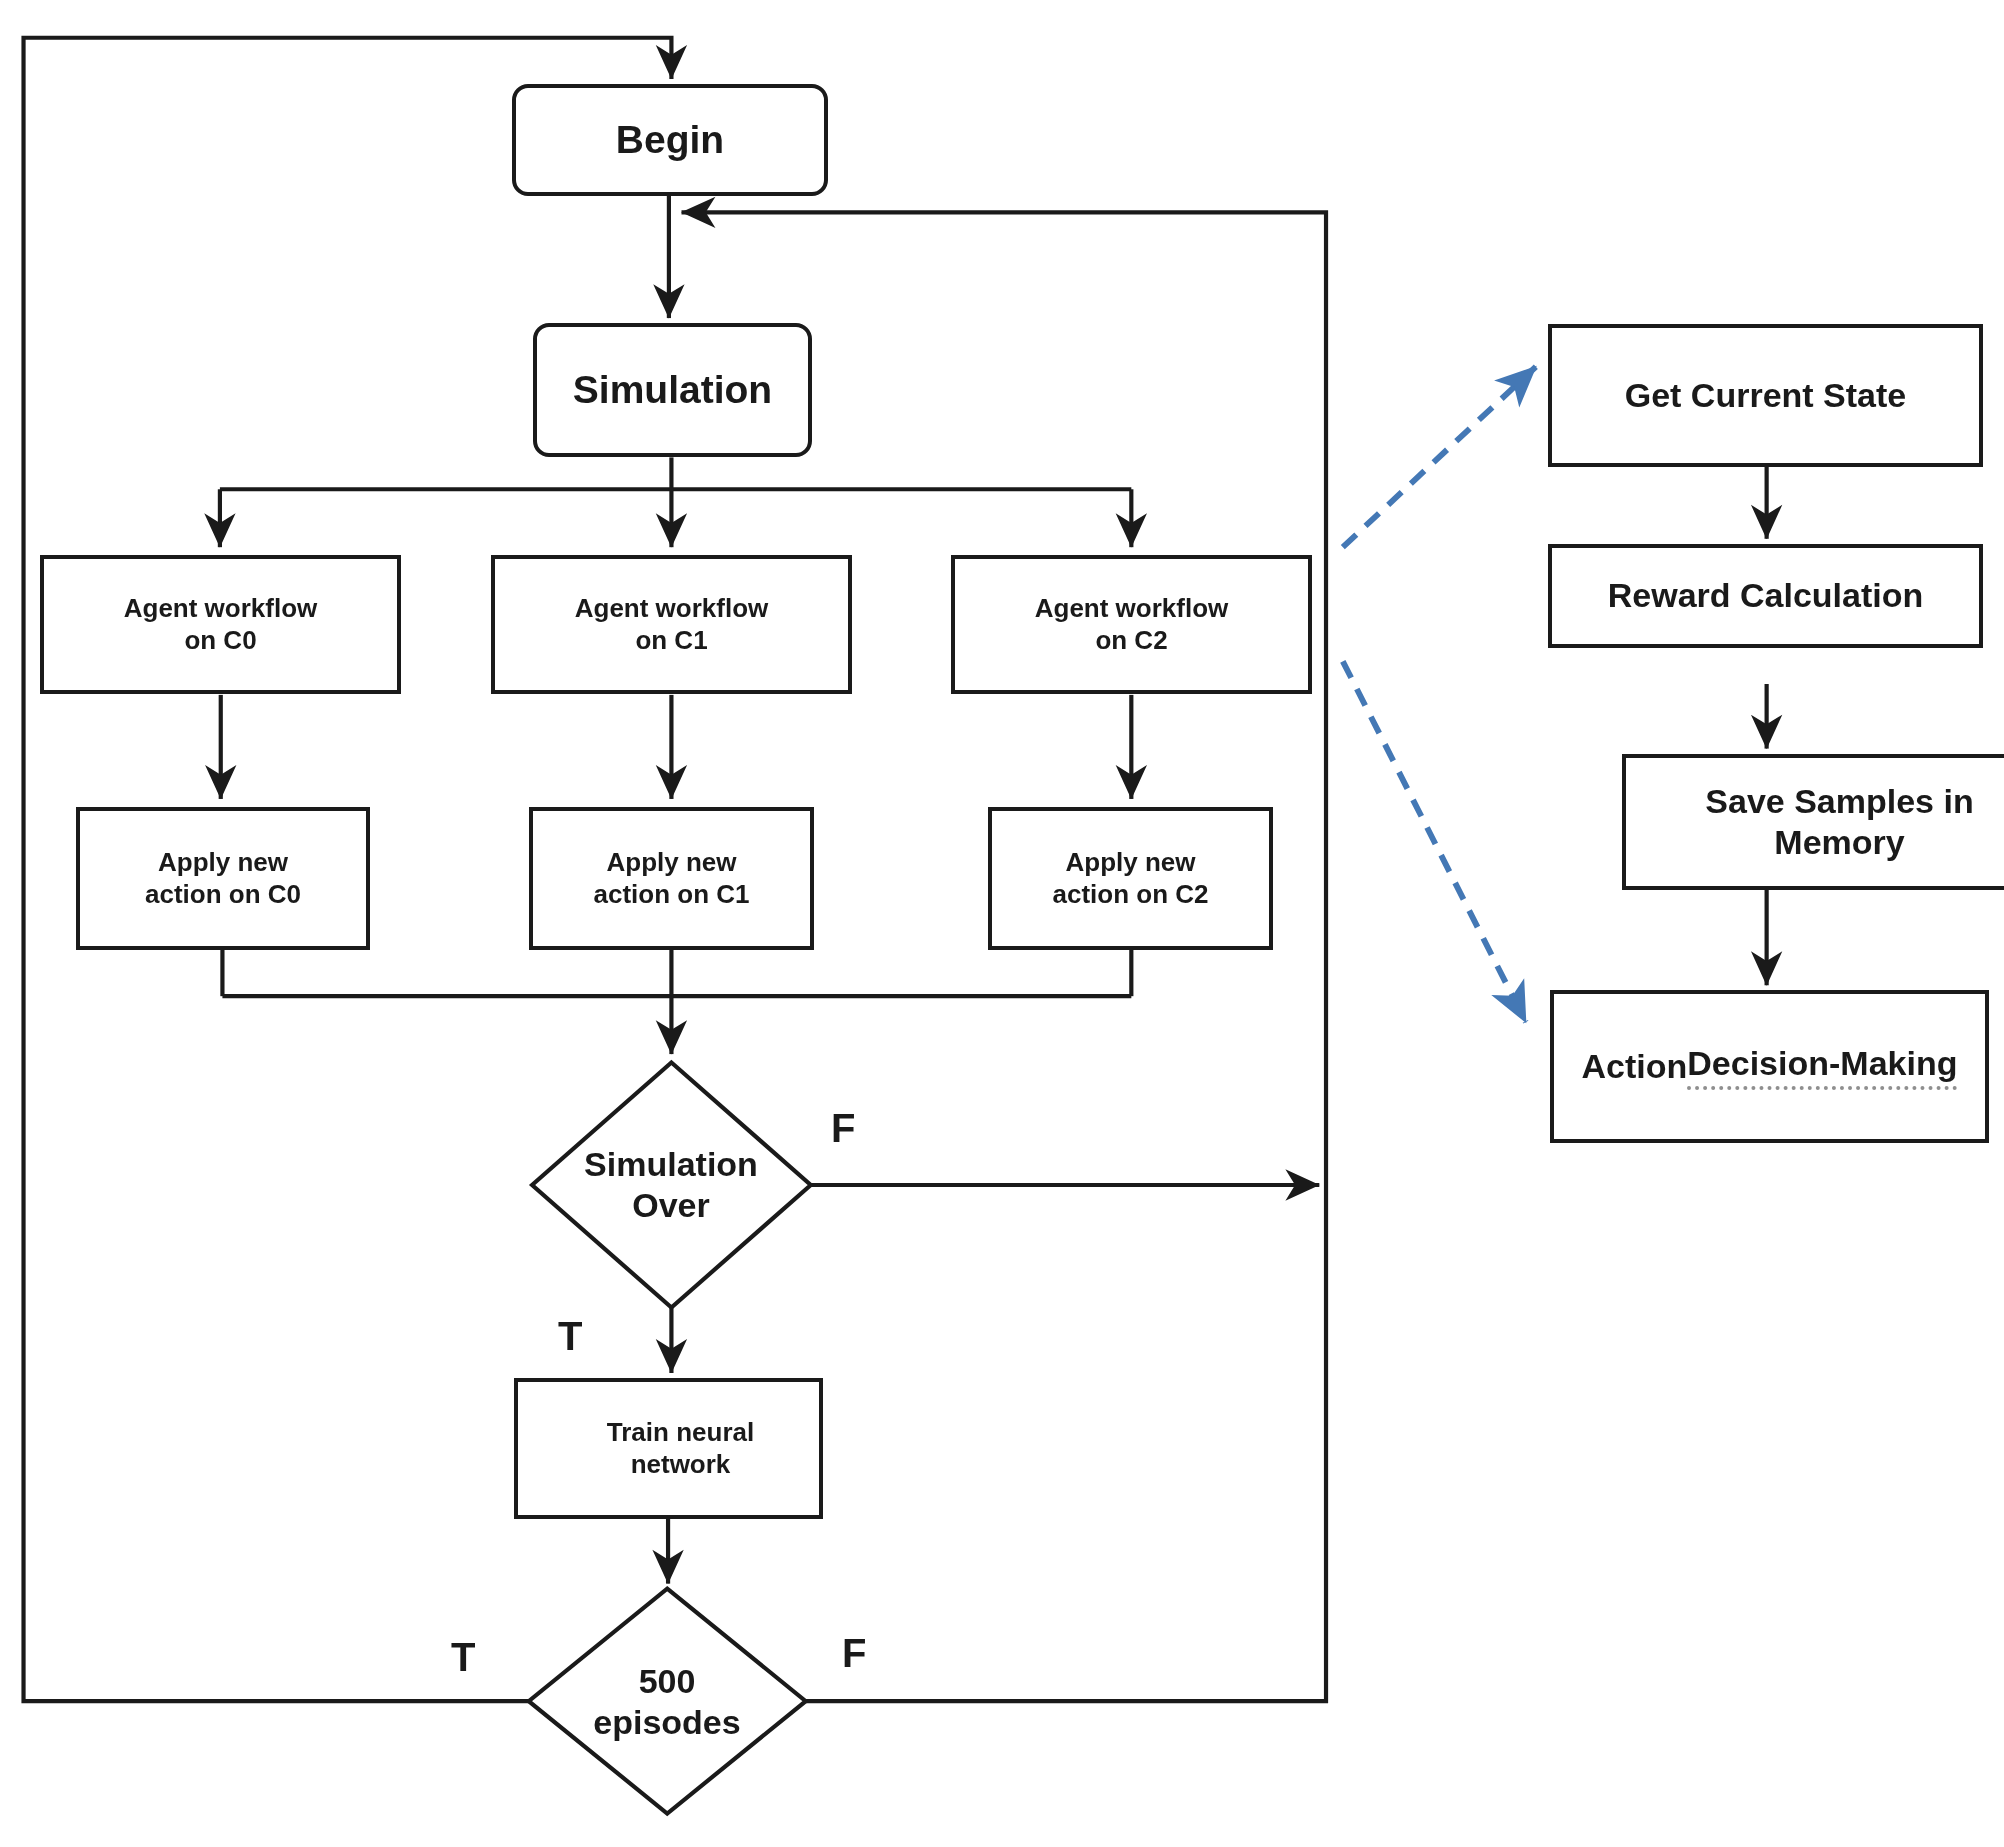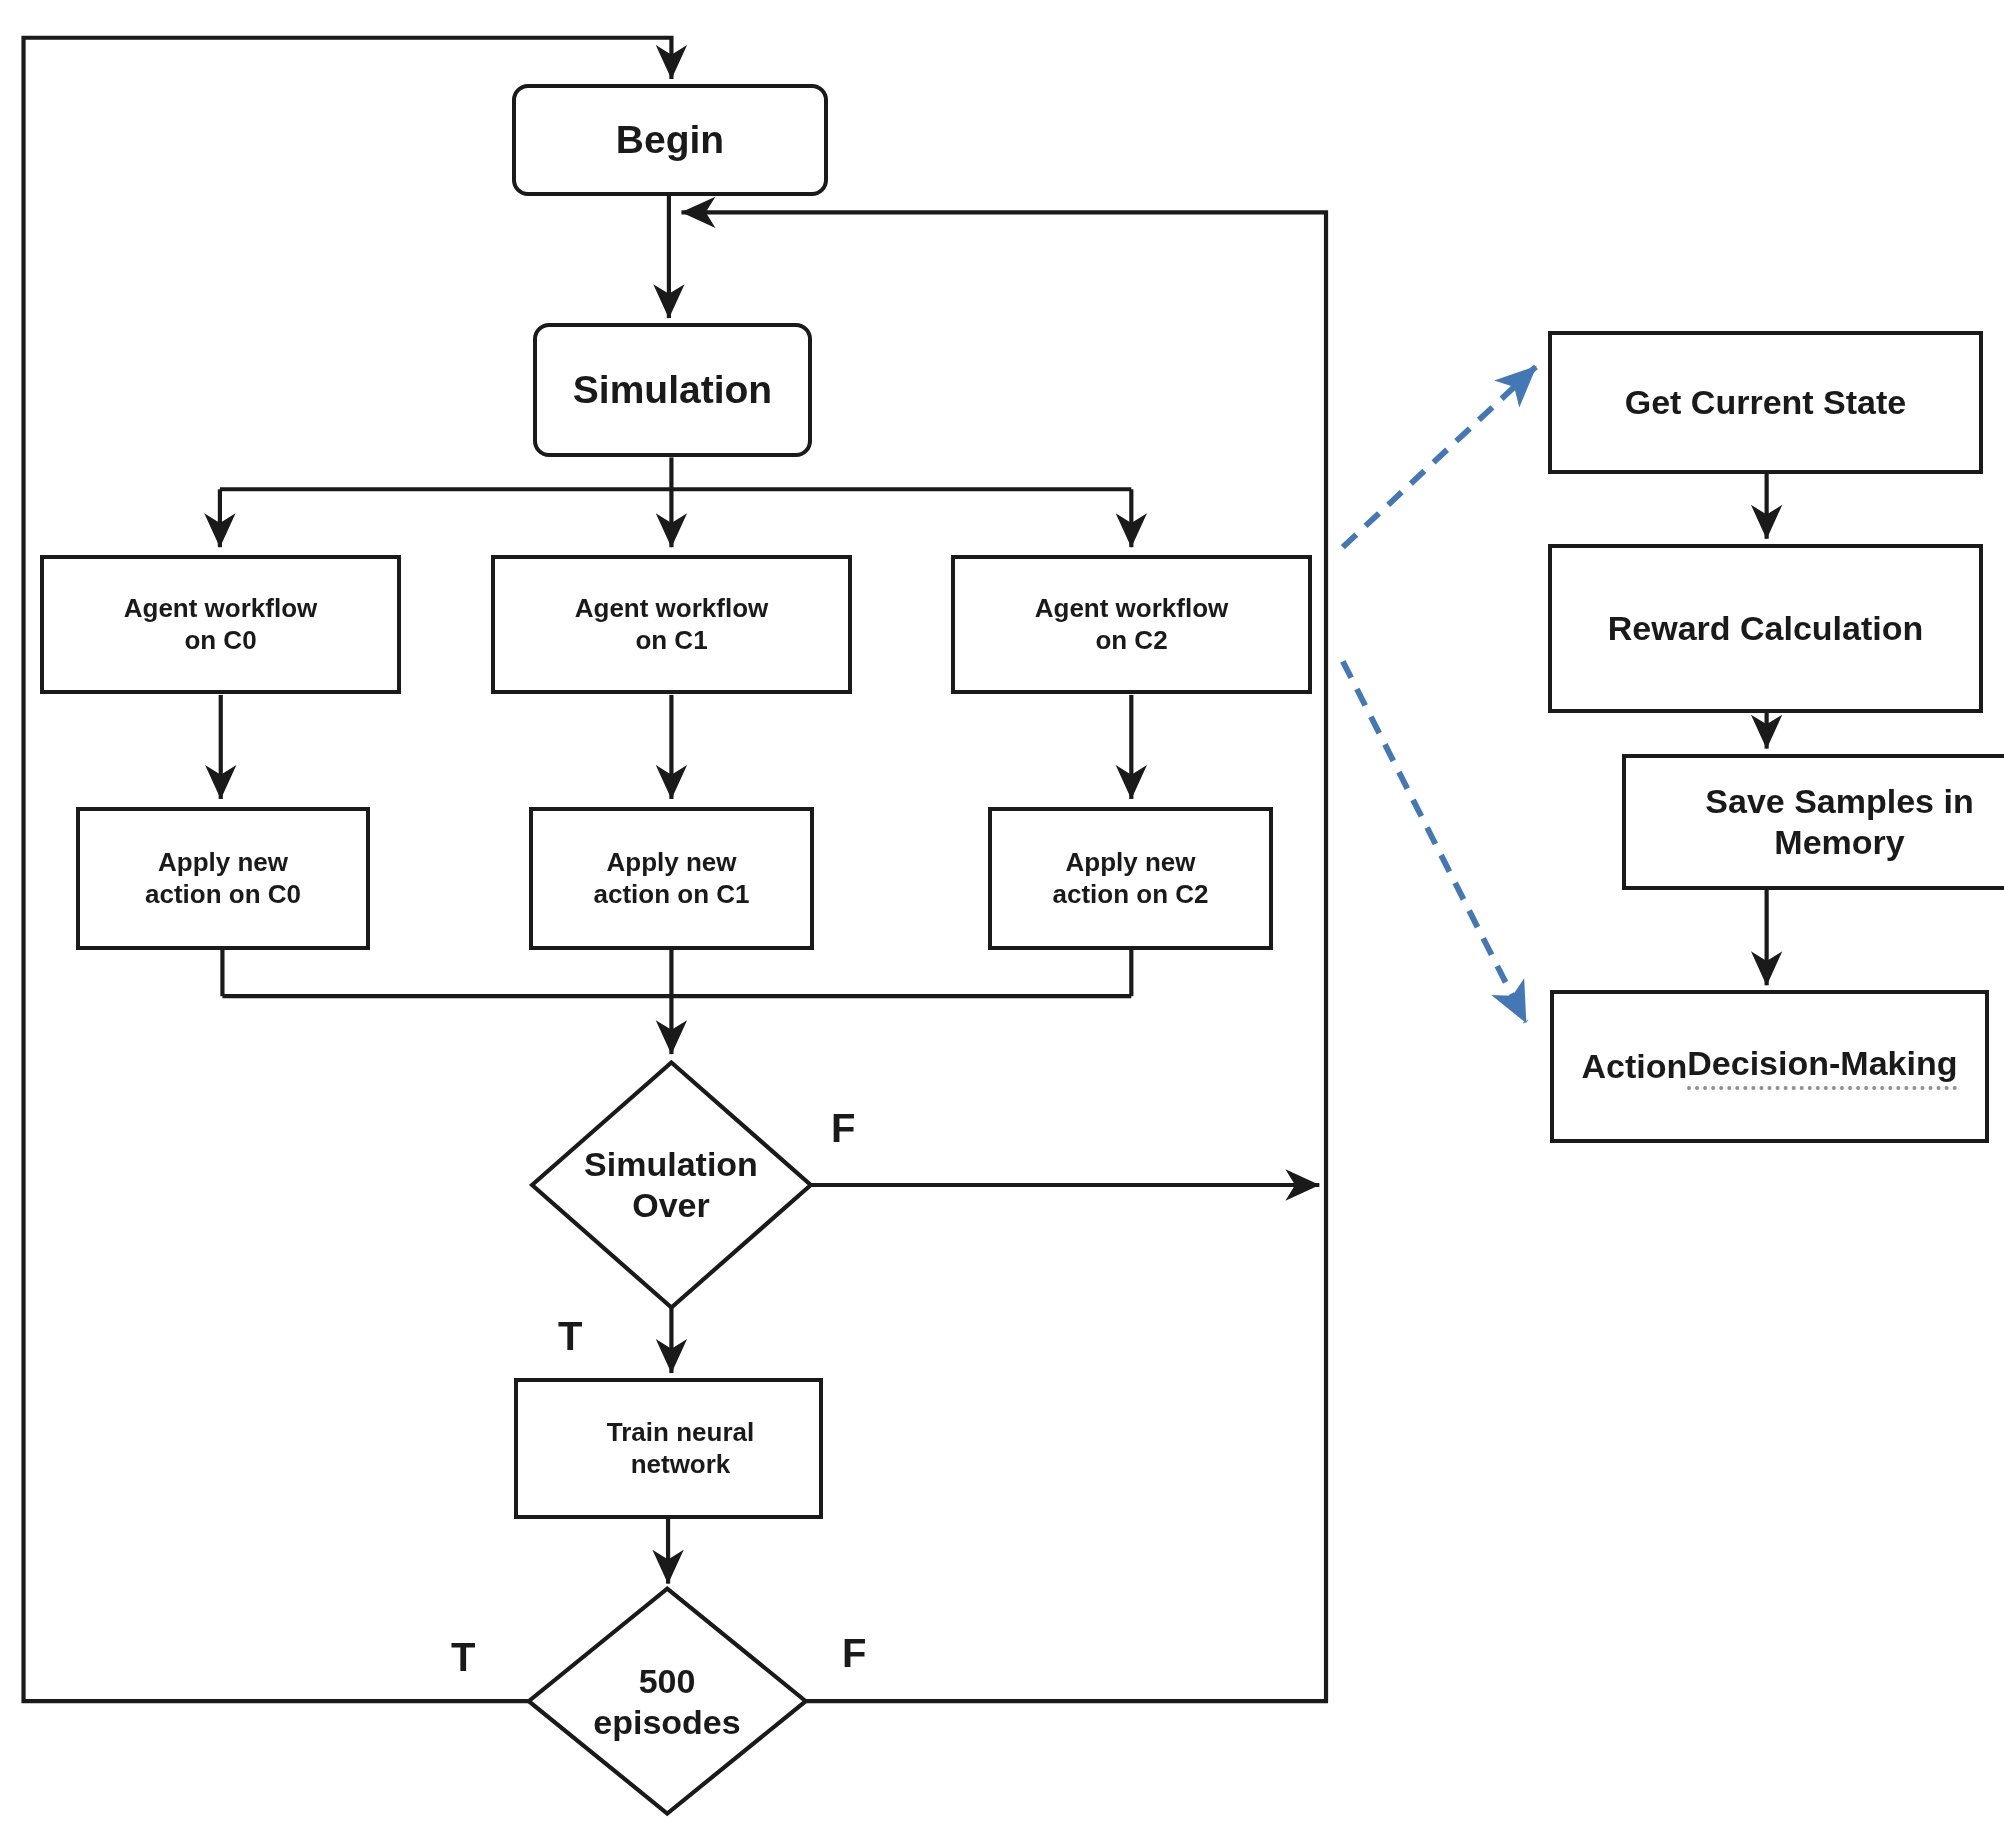--- a/index.html
+++ b/index.html
@@ -125,22 +125,22 @@
   <div class="dlabel" style="left:545px;top:1116px;width:252px;height:138px;">Simulation
 Over</div>
   <div class="dlabel" style="left:541px;top:1638px;width:252px;height:128px;">500
 episodes</div>
 
   <div class="tf" style="left:831px;top:1106px;">F</div>
   <div class="tf" style="left:558px;top:1314px;">T</div>
   <div class="tf" style="left:451px;top:1635px;">T</div>
   <div class="tf" style="left:842px;top:1631px;">F</div>
 
-  <div class="node fs-r" style="left:1548px;top:331px;width:435px;height:143px;">Get Current State</div>
-  <div class="node fs-r" style="left:1548px;top:544px;width:435px;height:169px;">Reward Calculation</div>
+  <div class="node fs-r" style="left:1548px;top:324px;width:435px;height:143px;">Get Current State</div>
+  <div class="node fs-r" style="left:1548px;top:544px;width:435px;height:104px;">Reward Calculation</div>
   <div class="node fs-r" style="left:1622px;top:754px;width:435px;height:136px;">Save Samples in
 Memory</div>
 
   <div class="node fs-r" style="left:1550px;top:990px;width:439px;height:153px;">
     <div class="stack">
       <span>Action</span>
       <span class="u-dotted">Decision-Making</span>
     </div>
   </div>
 

